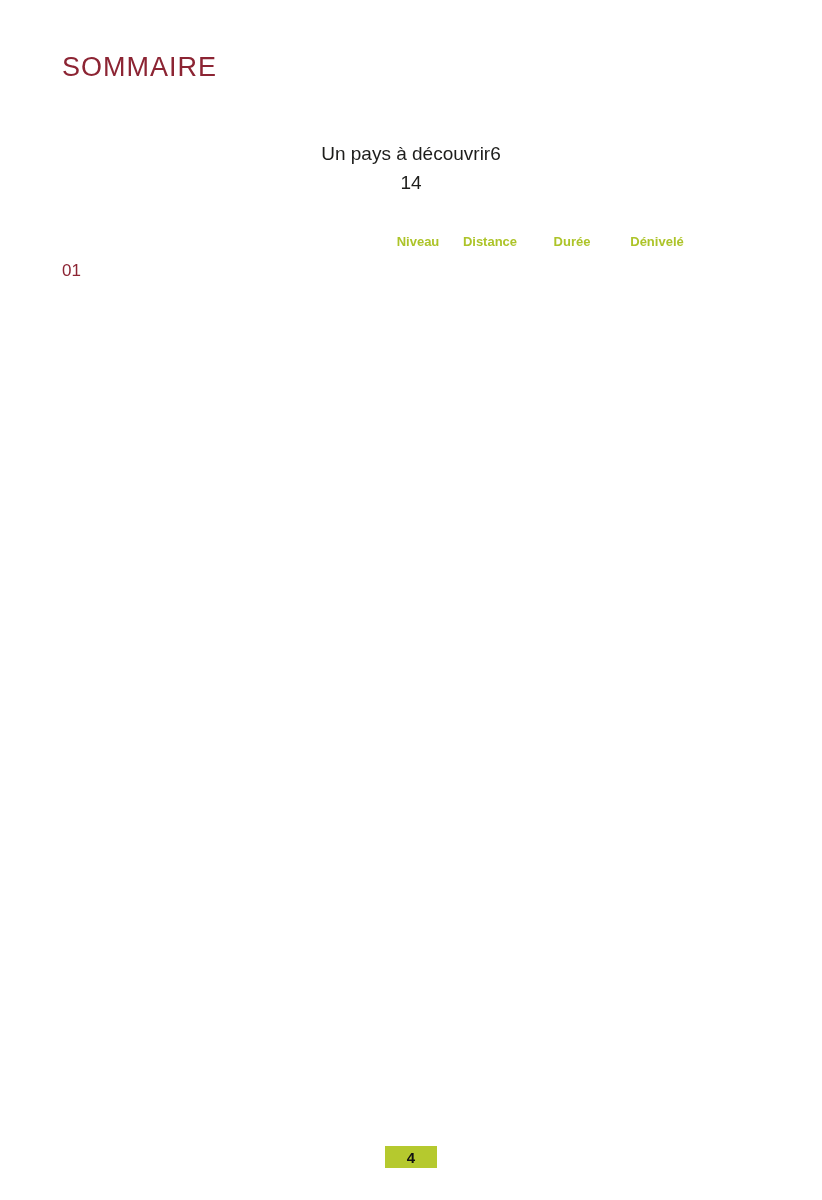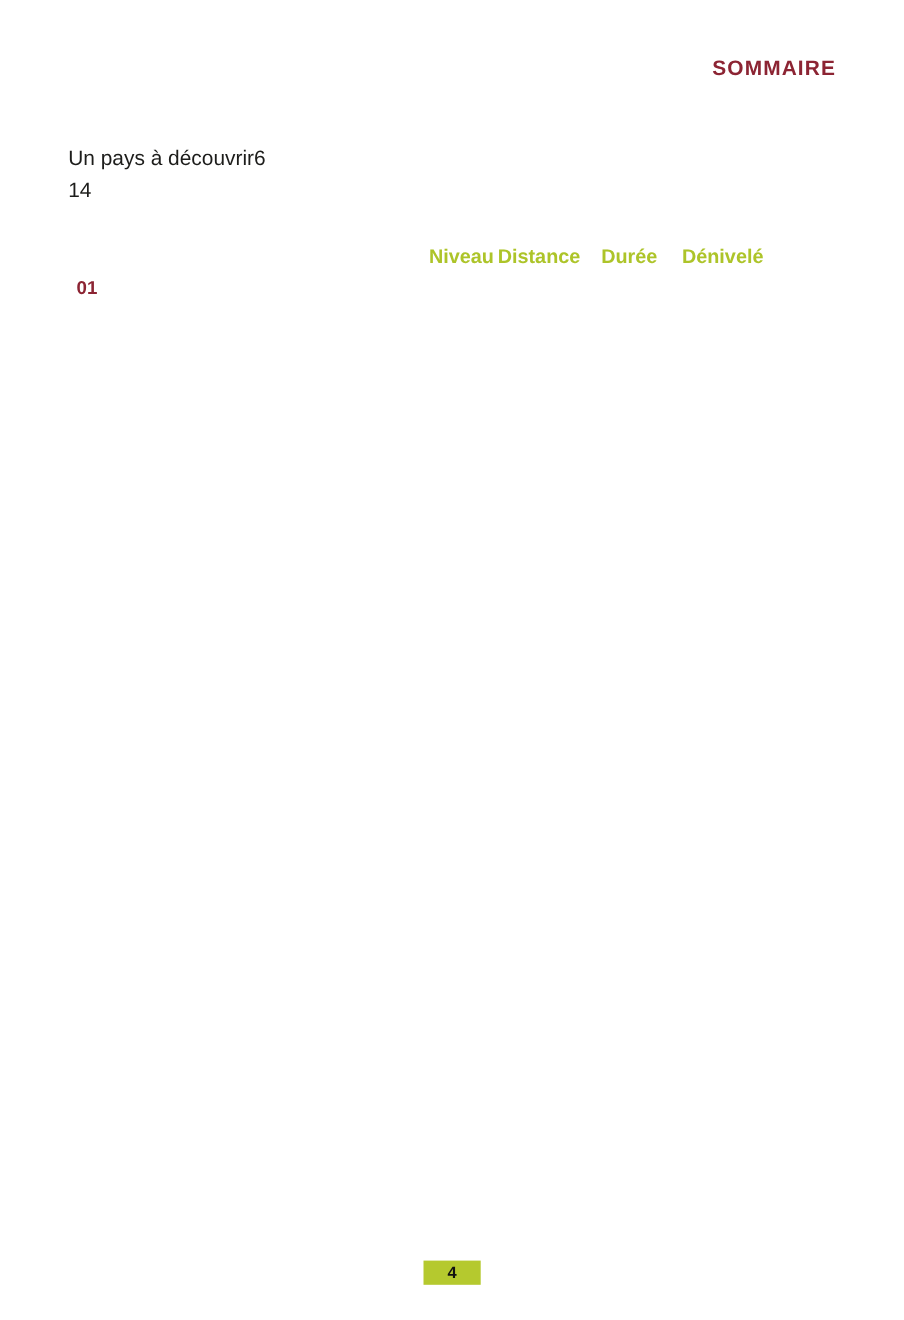--- a/index.html
+++ b/index.html
@@ -23,63 +23,62 @@
   }
   .content {
     position: absolute;
     left: 62px;
     top: 0;
     width: 698px;
   }
 
   .page-title {
     margin-top: 52px;
-    font-size: 19px;
-    font-weight: bold;
+    font-size: 27px;
+    font-weight: normal;
     letter-spacing: 1px;
     color: var(--accent-maroon);
-    text-align: right;
   }
 
   .intro {
     margin-top: 56px;
     font-size: 19px;
   }
   .intro-item {
     display: flex;
-    justify-content: flex-start;
+    justify-content: center;
     line-height: 29px;
   }
   .intro-item .ipage { text-align: right; }
 
   .toc { margin-top: 32px; }
 
   .grid-cols {
     display: grid;
     grid-template-columns: 34px 1fr 56px 88px 76px 94px 56px;
     align-items: end;
   }
 
   .toc-header { margin-bottom: 2px; }
   .toc-header .hcell {
-    font-size: 18px;
+    font-size: 13px;
     font-weight: bold;
     color: var(--accent-green);
     text-align: center;
     line-height: 26px;
   }
 
   .row {
     border-bottom: 1px dotted var(--rule-gray);
   }
   .cell { line-height: 27px; font-size: 16.5px; text-align: center; }
   .cell.num {
     align-self: start;
-    text-align: center;
-    font-weight: bold;
+    text-align: left;
+    font-weight: normal;
     color: var(--accent-maroon);
     font-size: 17px;
   }
   .cell.page {
     text-align: right;
     font-weight: bold;
     font-size: 17px;
     color: #111;
   }
 

